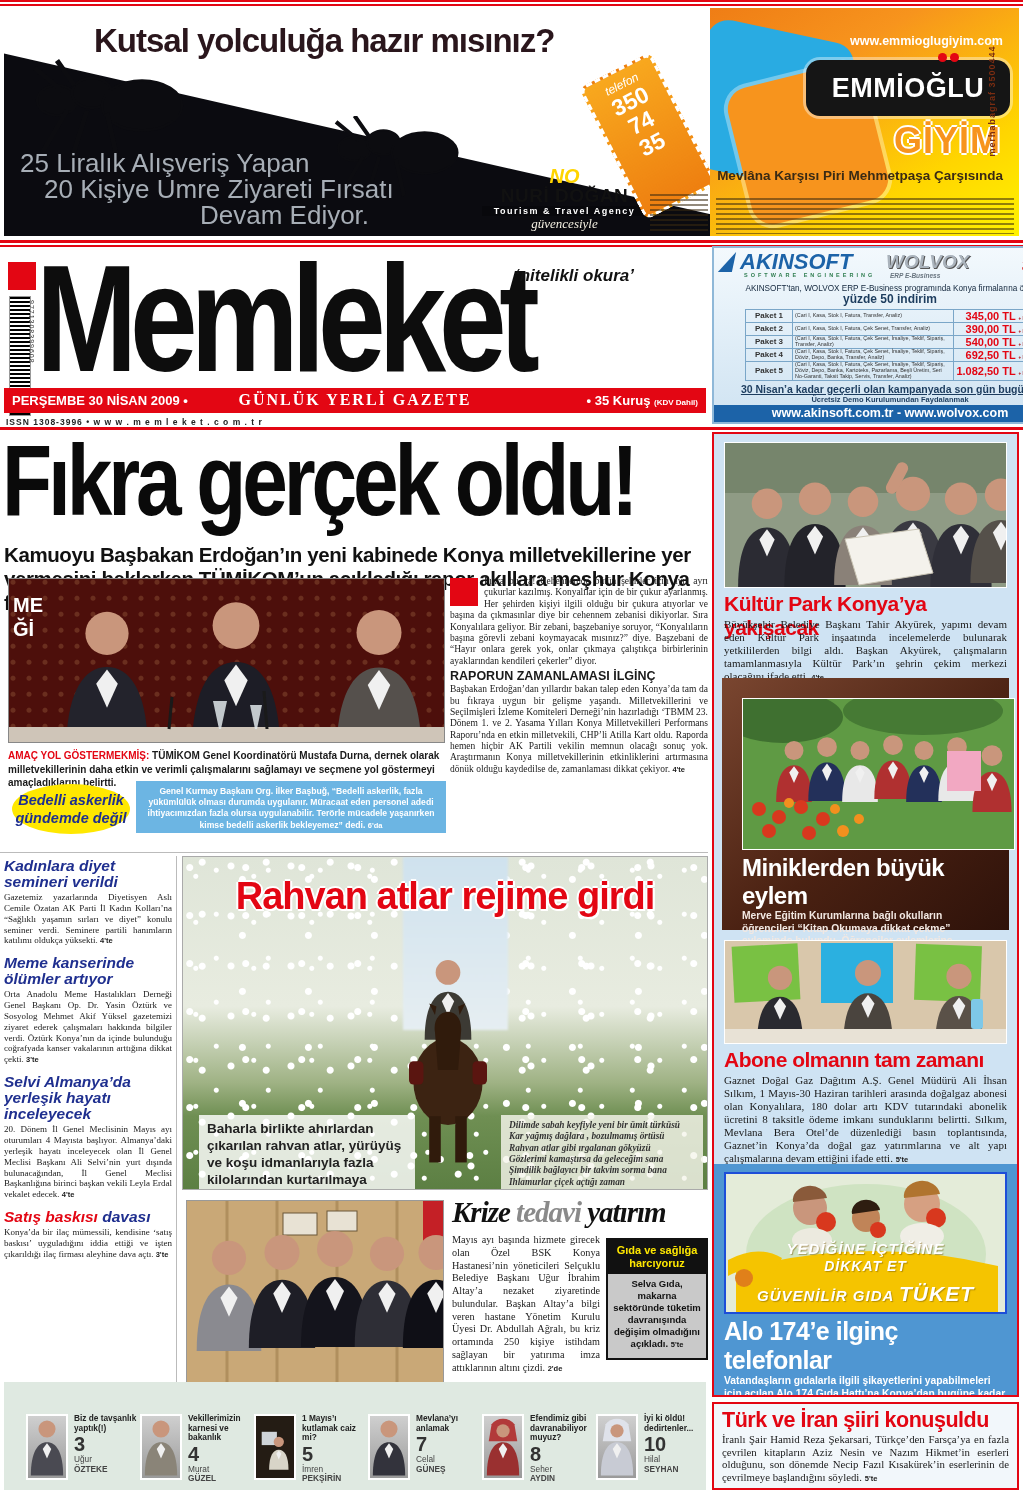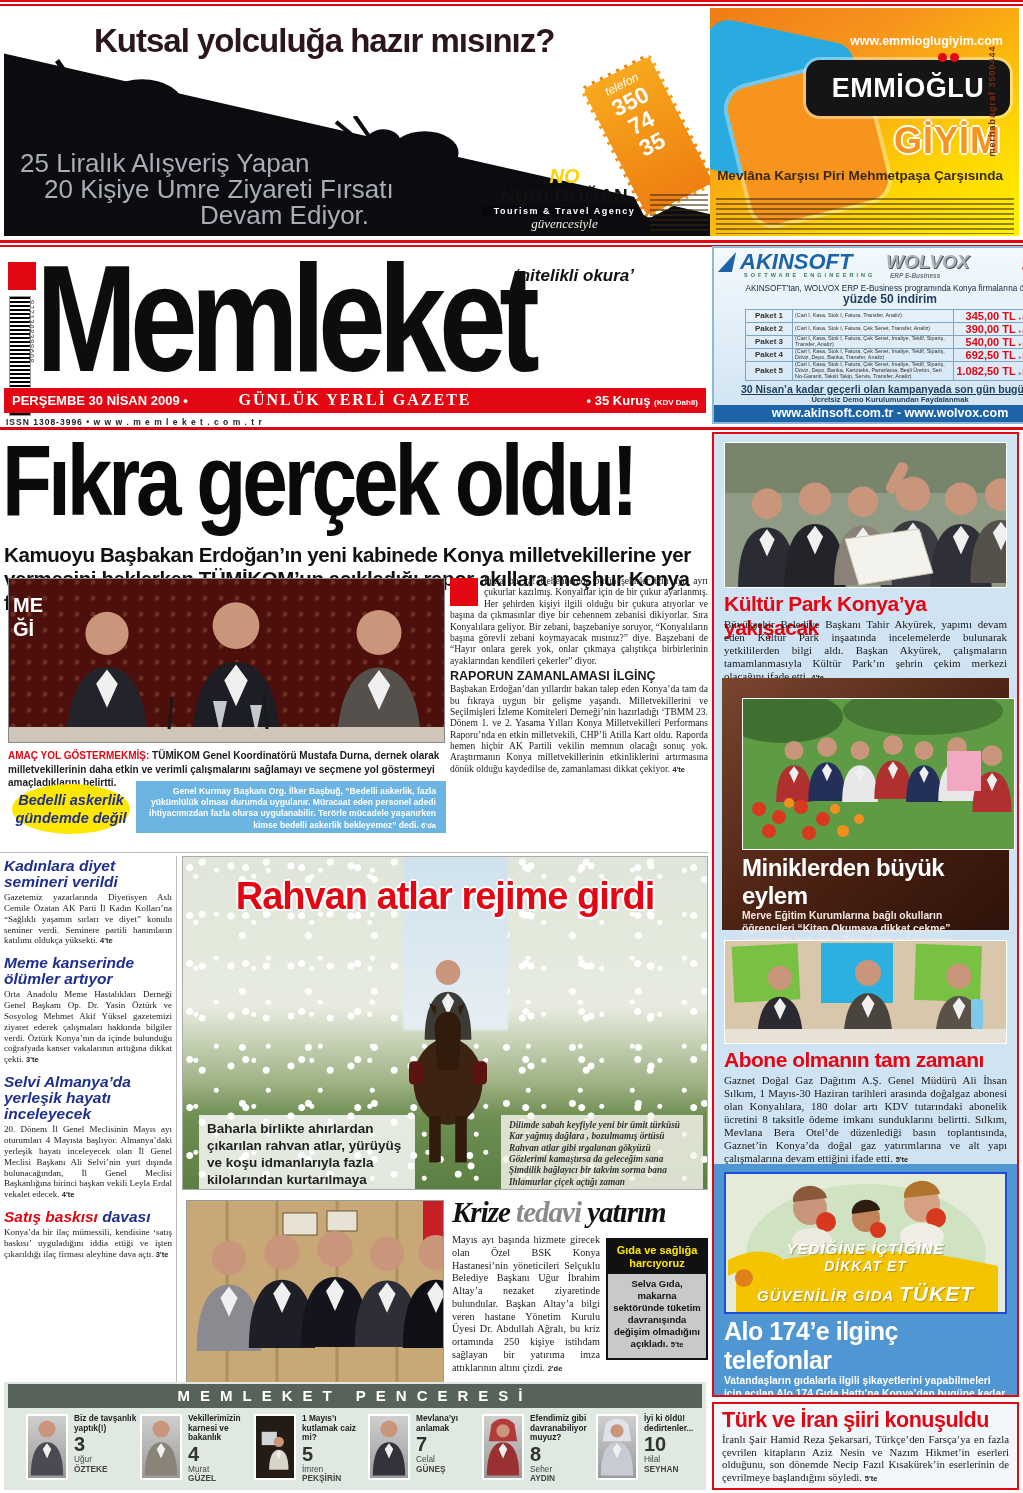--- a/index.html
+++ b/index.html
@@ -98,21 +98,21 @@
     letter-spacing:-.4px;line-height:1.18;}
   #lead-photo{left:8px;top:578px;width:437px;height:165px;overflow:hidden;
     background:radial-gradient(circle at 25% 20%,rgba(240,190,120,.18) 0 2px,transparent 3px) 0 0/16px 16px,#4d0f0b;
     border:1px solid #888;box-sizing:border-box;}
   #photo-letters{left:4px;top:14px;width:34px;color:#fff;font-weight:bold;font-size:20px;line-height:1.2;}
   #lead-caption{left:8px;top:749px;width:442px;font-size:10px;font-weight:bold;color:#1a1a1a;line-height:1.35;}
   #lead-caption .cl{color:#e30613;}
   #bedelli-oval{left:12px;top:784px;width:118px;height:50px;background:#ffe800;border-radius:50%;
     text-align:center;color:#1f2f8f;font-weight:900;font-style:italic;font-size:14.5px;line-height:1.25;padding-top:7px;box-sizing:border-box;}
   #bedelli-box{left:136px;top:781px;width:310px;height:52px;background:#6cb5e3;color:#fff;
-    font-weight:bold;font-size:8.6px;text-align:right;line-height:1.3;padding:5px 10px;box-sizing:border-box;}
+    font-weight:bold;font-size:8.6px;text-align:center;line-height:1.3;padding:5px 10px;box-sizing:border-box;}
   #lead-col{left:450px;top:576px;width:258px;height:264px;overflow:hidden;color:#1a1a1a;}
   #drop-sq{float:left;width:28px;height:28px;background:#e30613;margin:2px 6px 2px 0;}
   #lead-col p{margin:0;font-size:9.5px;line-height:1.2;}
   #crosshead{font-weight:900;font-size:12.5px;margin:2px 0 1px;font-family:"Liberation Sans",sans-serif;}
   
   #hdiv1{left:0;top:852px;width:708px;height:1px;background:#bbb;}
   #vdiv1{left:176px;top:856px;width:1px;height:530px;background:#bbb;}
   
   #left-col{left:4px;top:858px;width:168px;height:532px;overflow:hidden;}
   .ls{margin-bottom:9px;}
@@ -512,21 +512,20 @@
   </div>
 
   <div id="turk" class="abs">
     <div id="turk-hl">Türk ve İran şiiri konuşuldu</div>
     <div id="turk-body" class="serif just">
       <span>İranlı Şair Hamid Reza Şekarsari, Türkçe’den Farsça’ya en fazla çevrilen kitapların Aziz Nesin ve Nazım Hikmet’in eserleri olduğunu, son dönemde Necip Fazıl Kısakürek’in eserlerinin de çevrilmeye başlandığını söyledi.</span> <span class="ref">5'te</span>
     </div>
   </div>
 
   <div id="pencere" class="abs">
-    <div id="pen-bar">MEMLEKET PENCERESİ</div>
 
     <div class="pc" style="left:22px">
       <div class="pc-photo"><svg width="38" height="62" viewBox="0 0 40 60">
             <use href="#psn" style="color:#4a4a52"></use>
           </svg></div>
       <div class="pc-txt">
           <div class="pc-title">Biz de tavşanlık yaptık(!)</div>
         <div class="pc-num">3</div>
         <div class="pc-name"><span>Uğur</span><br><b>ÖZTEKE</b></div>
         </div>

